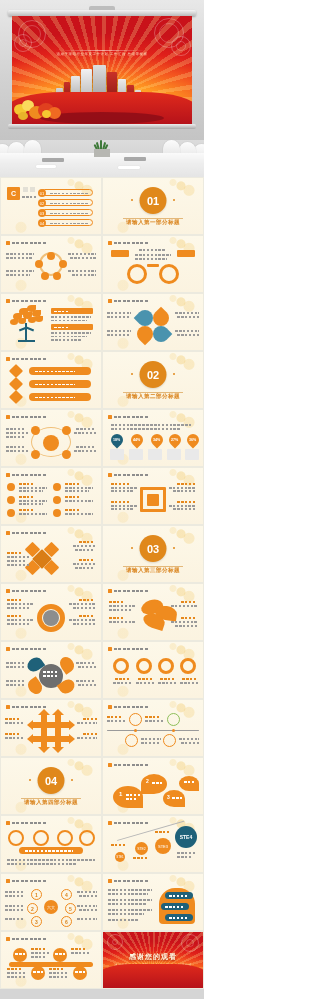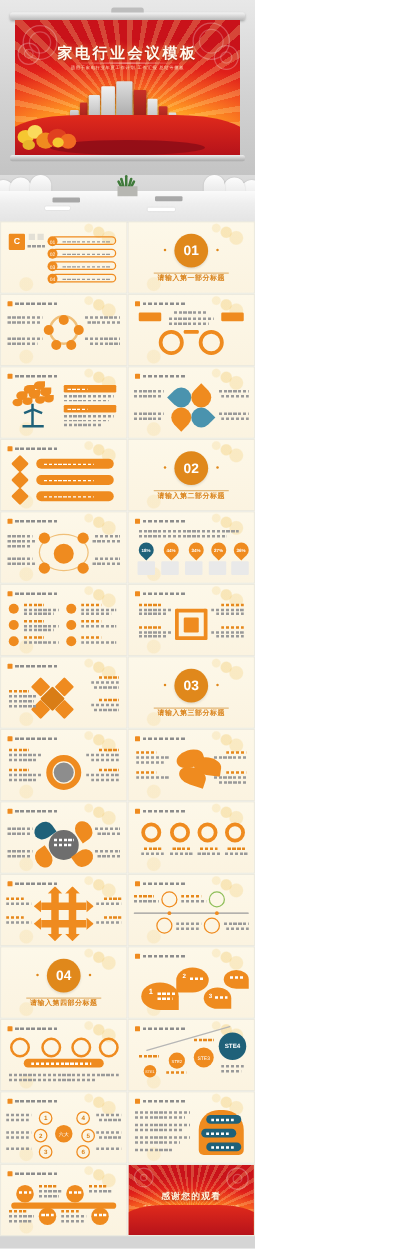--- a/index.html
+++ b/index.html
@@ -145,21 +145,20 @@
   <div class="hero-bg"></div>
   <div class="screen-frame"></div>
   <div class="slide-hero">
     <div class="hero-rays"></div>
 
     <div class="hero-flower hf1"></div>
     <div class="hero-flower hf2"></div>
     <div class="hero-flower hf3"></div>
     <div class="hero-flower hf4"></div>
 
-    <div class="hero-title">家电行业会议模板</div>
     <div class="hero-sub-rule"></div>
     <div class="hero-sub">适用于家电行业年度工作计划 工作汇报 总结等模板</div>
 
     <div class="hero-products">
       <div class="pbox" style="left:2px;width:7px;height:14px;background:linear-gradient(180deg,#d8d8d8,#8f8f8f)"></div>
       <div class="pbox" style="left:10px;width:6px;height:20px;background:linear-gradient(180deg,#c93127,#8d1a14)"></div>
       <div class="pbox" style="left:17px;width:9px;height:26px;background:linear-gradient(180deg,#e9e9e9,#a9a9a9)"></div>
       <div class="pbox" style="left:27px;width:11px;height:33px;background:linear-gradient(180deg,#f2f2f2,#b5b5b5)"></div>
       <div class="pbox" style="left:39px;width:13px;height:37px;background:linear-gradient(180deg,#dedede,#9d9d9d)"></div>
       <div class="pbox" style="left:53px;width:10px;height:30px;background:linear-gradient(180deg,#c93127,#8d1a14)"></div>

